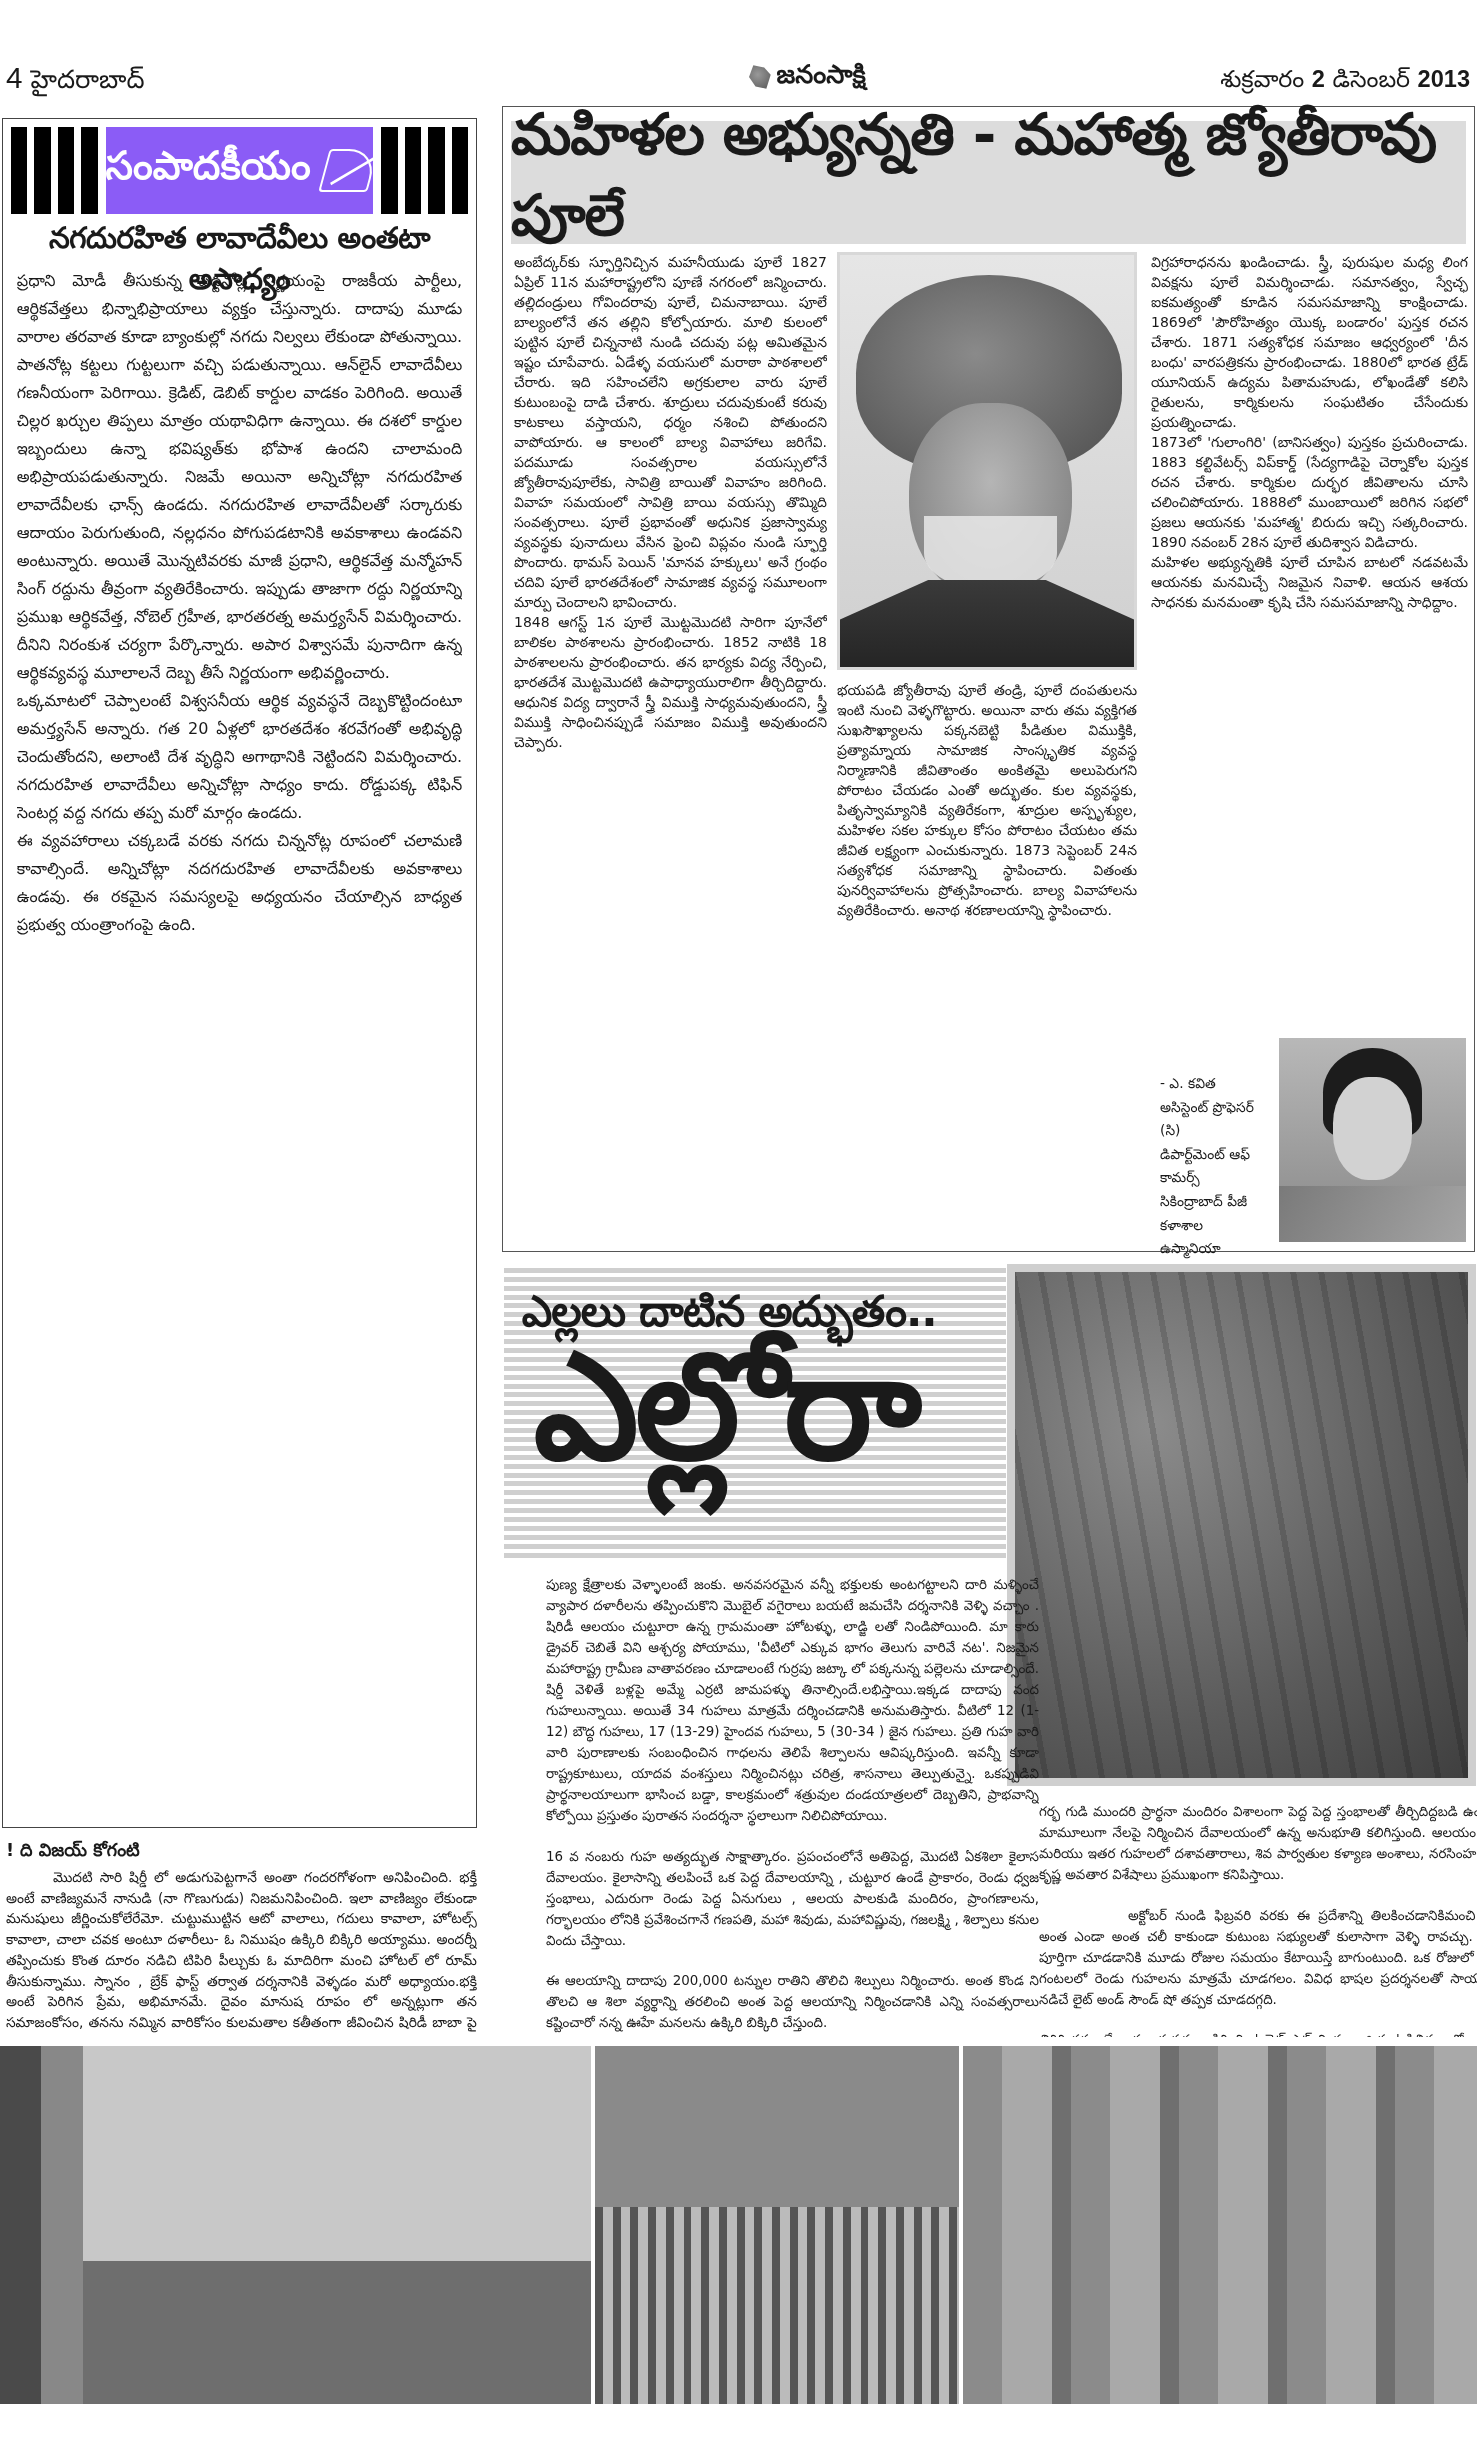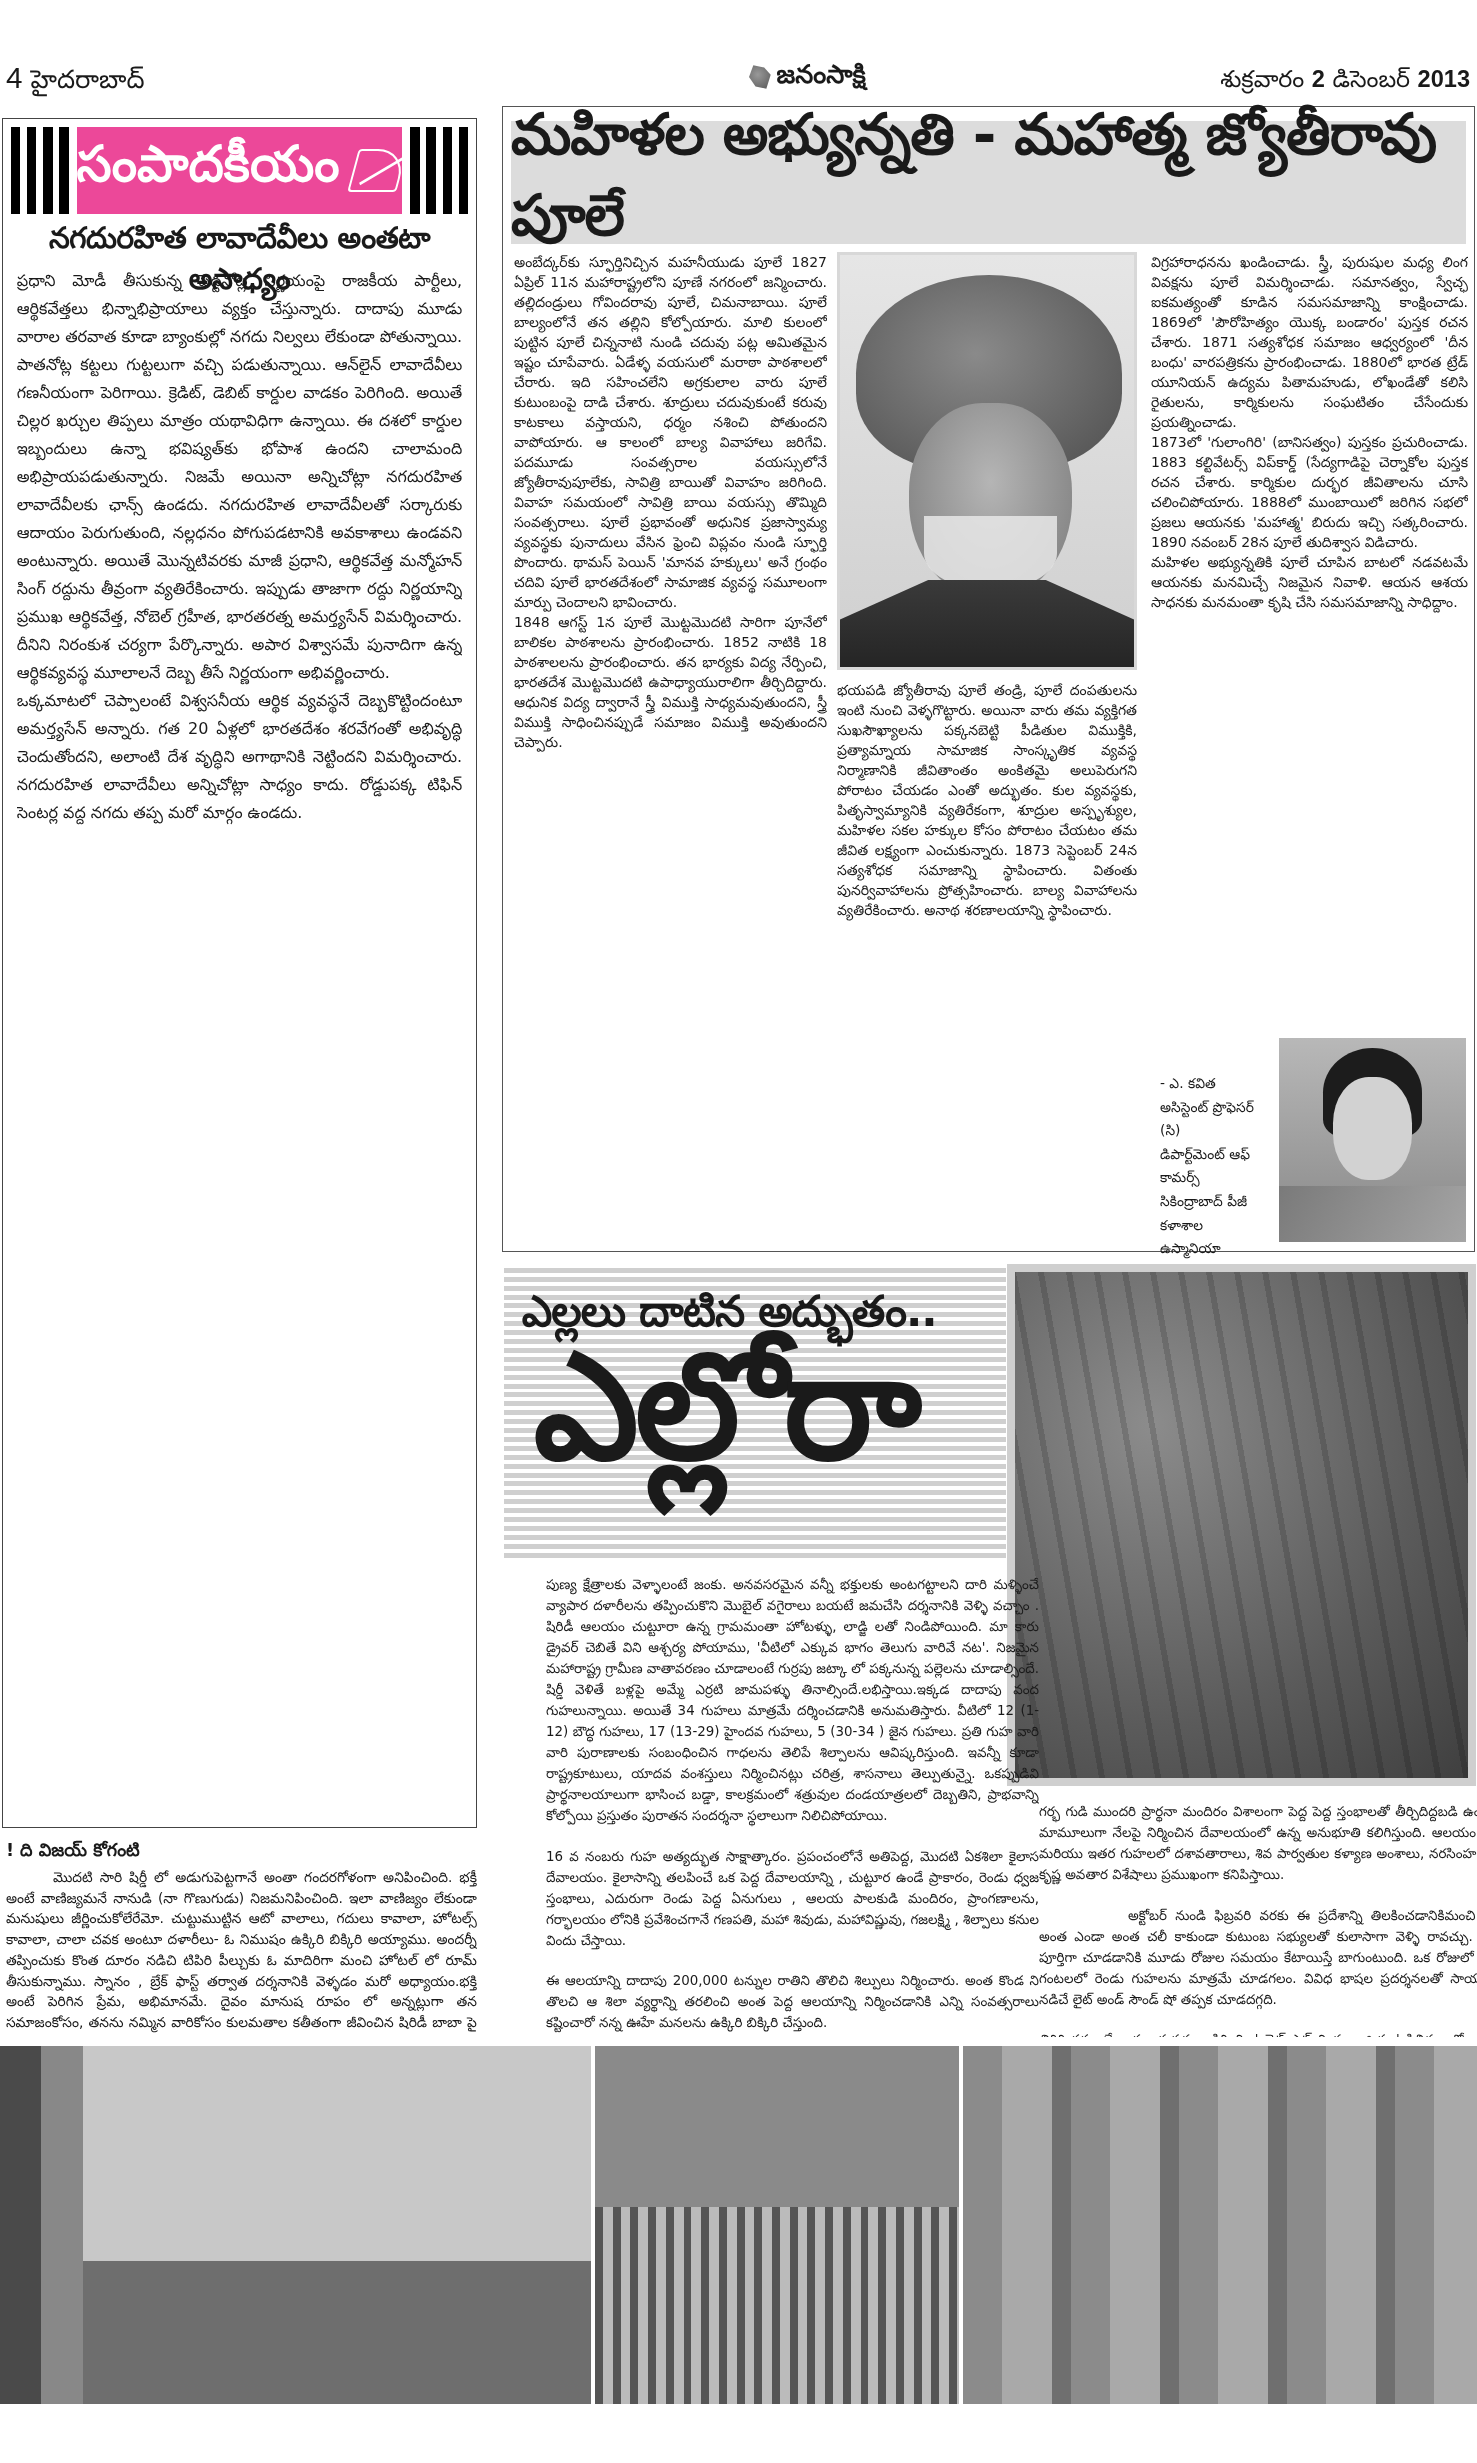--- a/index.html
+++ b/index.html
@@ -10,21 +10,21 @@
   .pageno .num{font-family:"Liberation Sans",sans-serif;font-size:29.6px;}
   .logo{left:749px;top:59px;font-size:25.6px;font-weight:bold;display:flex;align-items:center;gap:5.9px;}
   .logo .map{width:21.7px;height:23.6px;background:radial-gradient(circle at 40% 40%,#999,#555);clip-path:polygon(20% 0,70% 10%,100% 40%,80% 100%,30% 90%,0 50%);}
   .dateline{right:7.9px;top:65px;font-size:23.6px;}
   .dateline .n{font-family:"Liberation Sans",sans-serif;font-weight:bold;}
   
   .ed-box{left:2px;top:118px;width:475px;height:1710px;border:1.5px solid #444;box-sizing:border-box;}
   .ed-banner{position:absolute;left:7.9px;top:7.9px;right:7.9px;height:87px;display:flex;align-items:stretch;}
   .bars{display:flex;gap:6.9px;width:108px;}
   .bars span{flex:1;background:#000;}
-  .ed-title{flex:1;background:#ec4899;color:#fff;font-size:50px;font-weight:bold;display:flex;align-items:center;justify-content:center;gap:13.8px;margin:0 7.9px;}
+  .ed-title{flex:1;background:#8b5cf6;color:#fff;font-size:39px;font-weight:bold;display:flex;align-items:center;justify-content:center;gap:13.8px;margin:0 7.9px;}
   .pen{width:45px;height:39px;border:2px solid #fff;border-radius:3.9px 29.6px 3.9px 3.9px;transform:skewX(-15deg);position:relative;}
   .pen:after{content:"";position:absolute;left:3.9px;top:17.7px;width:47px;height:3px;background:#fff;transform:rotate(-35deg);}
   .ed-sub{position:absolute;left:9.9px;right:9.9px;top:102px;font-size:29.6px;font-weight:bold;text-align:center;letter-spacing:-0.5px;}
   .ed-body{position:absolute;left:13.8px;right:13.8px;top:148px;bottom:9.9px;font-size:16px;line-height:28px;text-align:justify;overflow:hidden;}
   .ed-body p{margin:0;text-indent:0;}
   
   .vk-title{left:5.9px;top:1840px;font-size:17.7px;font-weight:bold;}
   .vk-body{left:5.9px;top:1867px;width:471px;height:167px;font-size:13.8px;line-height:20.7px;text-align:justify;overflow:hidden;}
   .vk-body p{margin:0;text-indent:47px;}
   
@@ -98,20 +98,21 @@
         <span></span>
         <span></span>
         <span></span>
         <span></span>
       </div>
   </div>
   <div class="ed-sub">నగదురహిత లావాదేవీలు అంతటా అసాధ్యం</div>
   <div class="ed-body">
     <p>ప్రధాని మోడీ తీసుకున్న పెద్దనోట్ల నిర్ణయంపై రాజకీయ పార్టీలు, ఆర్థికవేత్తలు భిన్నాభిప్రాయాలు వ్యక్తం చేస్తున్నారు. దాదాపు మూడు వారాల తరవాత కూడా బ్యాంకుల్లో నగదు నిల్వలు లేకుండా పోతున్నాయి. పాతనోట్ల కట్టలు గుట్టలుగా వచ్చి పడుతున్నాయి. ఆన్‌లైన్ లావాదేవీలు గణనీయంగా పెరిగాయి. క్రెడిట్, డెబిట్ కార్డుల వాడకం పెరిగింది. అయితే చిల్లర ఖర్చుల తిప్పలు మాత్రం యథావిధిగా ఉన్నాయి. ఈ దశలో కార్డుల ఇబ్బందులు ఉన్నా భవిష్యత్‌కు భోపాశ ఉందని చాలామంది అభిప్రాయపడుతున్నారు. నిజమే అయినా అన్నిచోట్లా నగదురహిత లావాదేవీలకు ఛాన్స్ ఉండదు. నగదురహిత లావాదేవీలతో సర్కారుకు ఆదాయం పెరుగుతుంది, నల్లధనం పోగుపడటానికి అవకాశాలు ఉండవని అంటున్నారు. అయితే మొన్నటివరకు మాజీ ప్రధాని, ఆర్థికవేత్త మన్మోహన్ సింగ్ రద్దును తీవ్రంగా వ్యతిరేకించారు. ఇప్పుడు తాజాగా రద్దు నిర్ణయాన్ని ప్రముఖ ఆర్థికవేత్త, నోబెల్ గ్రహీత, భారతరత్న అమర్త్యసేన్ విమర్శించారు. దీనిని నిరంకుశ చర్యగా పేర్కొన్నారు. అపార విశ్వాసమే పునాదిగా ఉన్న ఆర్థికవ్యవస్థ మూలాలనే దెబ్బ తీసే నిర్ణయంగా అభివర్ణించారు.</p>
     <p>ఒక్కమాటలో చెప్పాలంటే విశ్వసనీయ ఆర్థిక వ్యవస్థనే దెబ్బకొట్టిందంటూ అమర్త్యసేన్ అన్నారు. గత 20 ఏళ్లలో భారతదేశం శరవేగంతో అభివృద్ధి చెందుతోందని, అలాంటి దేశ వృద్ధిని అగాథానికి నెట్టిందని విమర్శించారు. నగదురహిత లావాదేవీలు అన్నిచోట్లా సాధ్యం కాదు. రోడ్డుపక్క టిఫిన్ సెంటర్ల వద్ద నగదు తప్ప మరో మార్గం ఉండదు.</p>
+    <p>ఈ వ్యవహారాలు చక్కబడే వరకు నగదు చిన్ననోట్ల రూపంలో చలామణి కావాల్సిందే. అన్నిచోట్లా నదగదురహిత లావాదేవీలకు అవకాశాలు ఉండవు. ఈ రకమైన సమస్యలపై అధ్యయనం చేయాల్సిన బాధ్యత ప్రభుత్వ యంత్రాంగంపై ఉంది.</p>
   </div>
 </div>
 
 <div class="abs vk-title">! ది విజయ్ కోగంటి</div>
 <div class="abs vk-body">
   <p>మొదటి సారి షిర్డీ లో అడుగుపెట్టగానే అంతా గందరగోళంగా అనిపించింది. భక్తీ అంటే వాణిజ్యమనే నానుడి (నా గొణుగుడు) నిజమనిపించింది. ఇలా వాణిజ్యం లేకుండా మనుషులు జీర్ణించుకోలేరేమో. చుట్టుముట్టిన ఆటో వాలాలు, గదులు కావాలా, హోటల్స్ కావాలా, చాలా చవక అంటూ దళారీలు- ఓ నిముషం ఉక్కిరి బిక్కిరి అయ్యాము. అందర్నీ తప్పించుకు కొంత దూరం నడిచి టిపిరి పీల్చుకు ఓ మాదిరిగా మంచి హోటల్ లో రూమ్ తీసుకున్నాము. స్నానం , బ్రేక్ ఫాస్ట్ తర్వాత దర్శనానికి వెళ్ళడం మరో అధ్యాయం.భక్తి అంటే పెరిగిన ప్రేమ, అభిమానమే. దైవం మానుష రూపం లో అన్నట్లుగా తన సమాజంకోసం, తనను నమ్మిన వారికోసం కులమతాల కతీతంగా జీవించిన షిరిడీ బాబా పై ప్రత్యేక మైన ప్రేమ. అయితే ఈ ప్రేమను కూడా ఇలాటి చోట్ల, డబ్బు చేసుకునే వ్యాపారుల వల్లే కొంచెం</p>
 </div>
 
 <div class="abs ph-box">
   <div class="ph-head">మహిళల అభ్యున్నతి - మహాత్మ జ్యోతీరావు పూలే</div>

